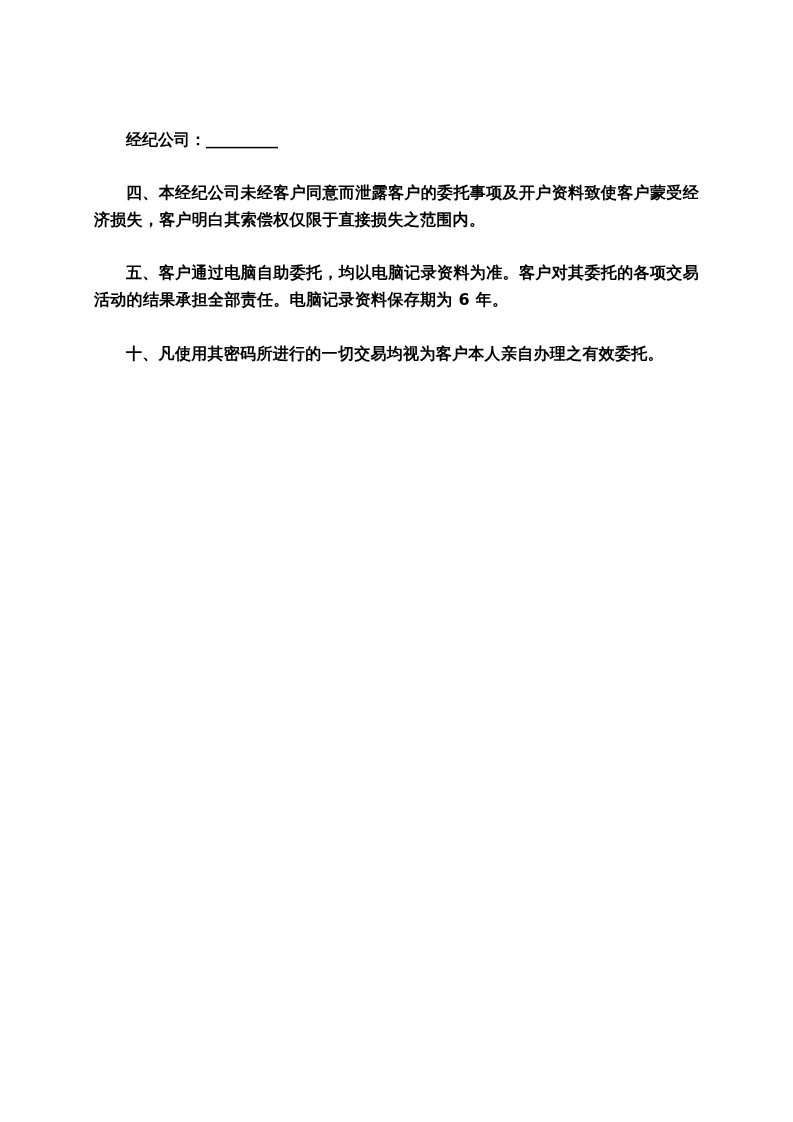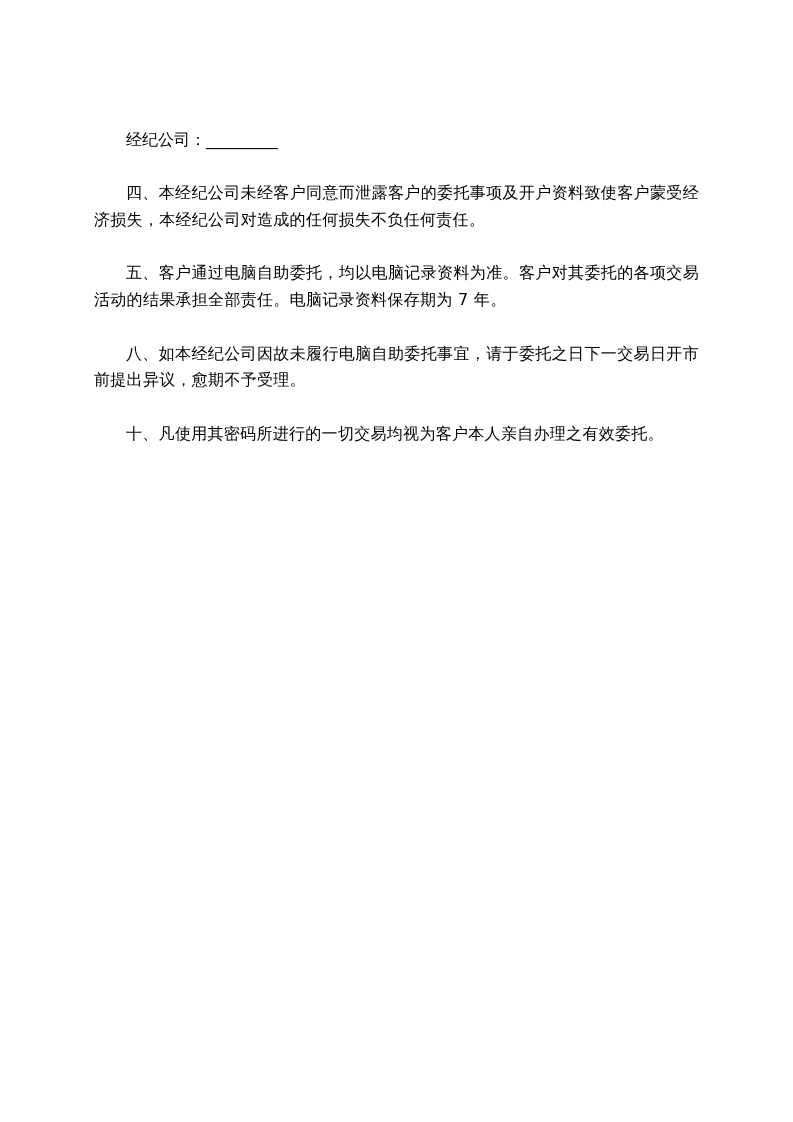--- a/index.html
+++ b/index.html
@@ -16,21 +16,21 @@
   }
   .content {
     position: absolute;
     left: 94px;
     top: 127px;
     width: 605px;
     color: #000000;
     font-family: "DejaVu Sans", "Liberation Sans", sans-serif;
     font-size: 16px;
     line-height: 26.7px;
-    font-weight: 400;
+    font-weight: 700;
   }
   .para {
     margin: 0 0 26.7px 0;
     text-indent: 32px;
     text-align: justify;
     letter-spacing: 0.3px;
     word-break: break-all;
   }
   .field-line {
     margin: 0 0 26.7px 0;
@@ -44,19 +44,18 @@
 </style>
 </head>
 <body>
 
 <div class="page">
   <div class="content">
 
     <p class="field-line"><span>经纪公司：</span><span class="blank">_________</span></p>
 
 
-    <p class="para">四、本经纪公司未经客户同意而泄露客户的委托事项及开户资料致使客户蒙受经济损失，本经纪公司对造成的任何损失不负任何责任。</p>
-    <p class="para">五、客户通过电脑自助委托，均以电脑记录资料为准。客户对其委托的各项交易活动的结果承担全部责任。电脑记录资料保存期为 7 年。</p>
-    <p class="para">八、如本经纪公司因故未履行电脑自助委托事宜，请于委托之日下一交易日开市前提出异议，愈期不予受理。</p>
+    <p class="para">四、本经纪公司未经客户同意而泄露客户的委托事项及开户资料致使客户蒙受经济损失，客户明白其索偿权仅限于直接损失之范围内。</p>
+    <p class="para">五、客户通过电脑自助委托，均以电脑记录资料为准。客户对其委托的各项交易活动的结果承担全部责任。电脑记录资料保存期为 6 年。</p>
     <p class="para">十、凡使用其密码所进行的一切交易均视为客户本人亲自办理之有效委托。</p>
 
   </div>
 </div>
 
 </body></html>

